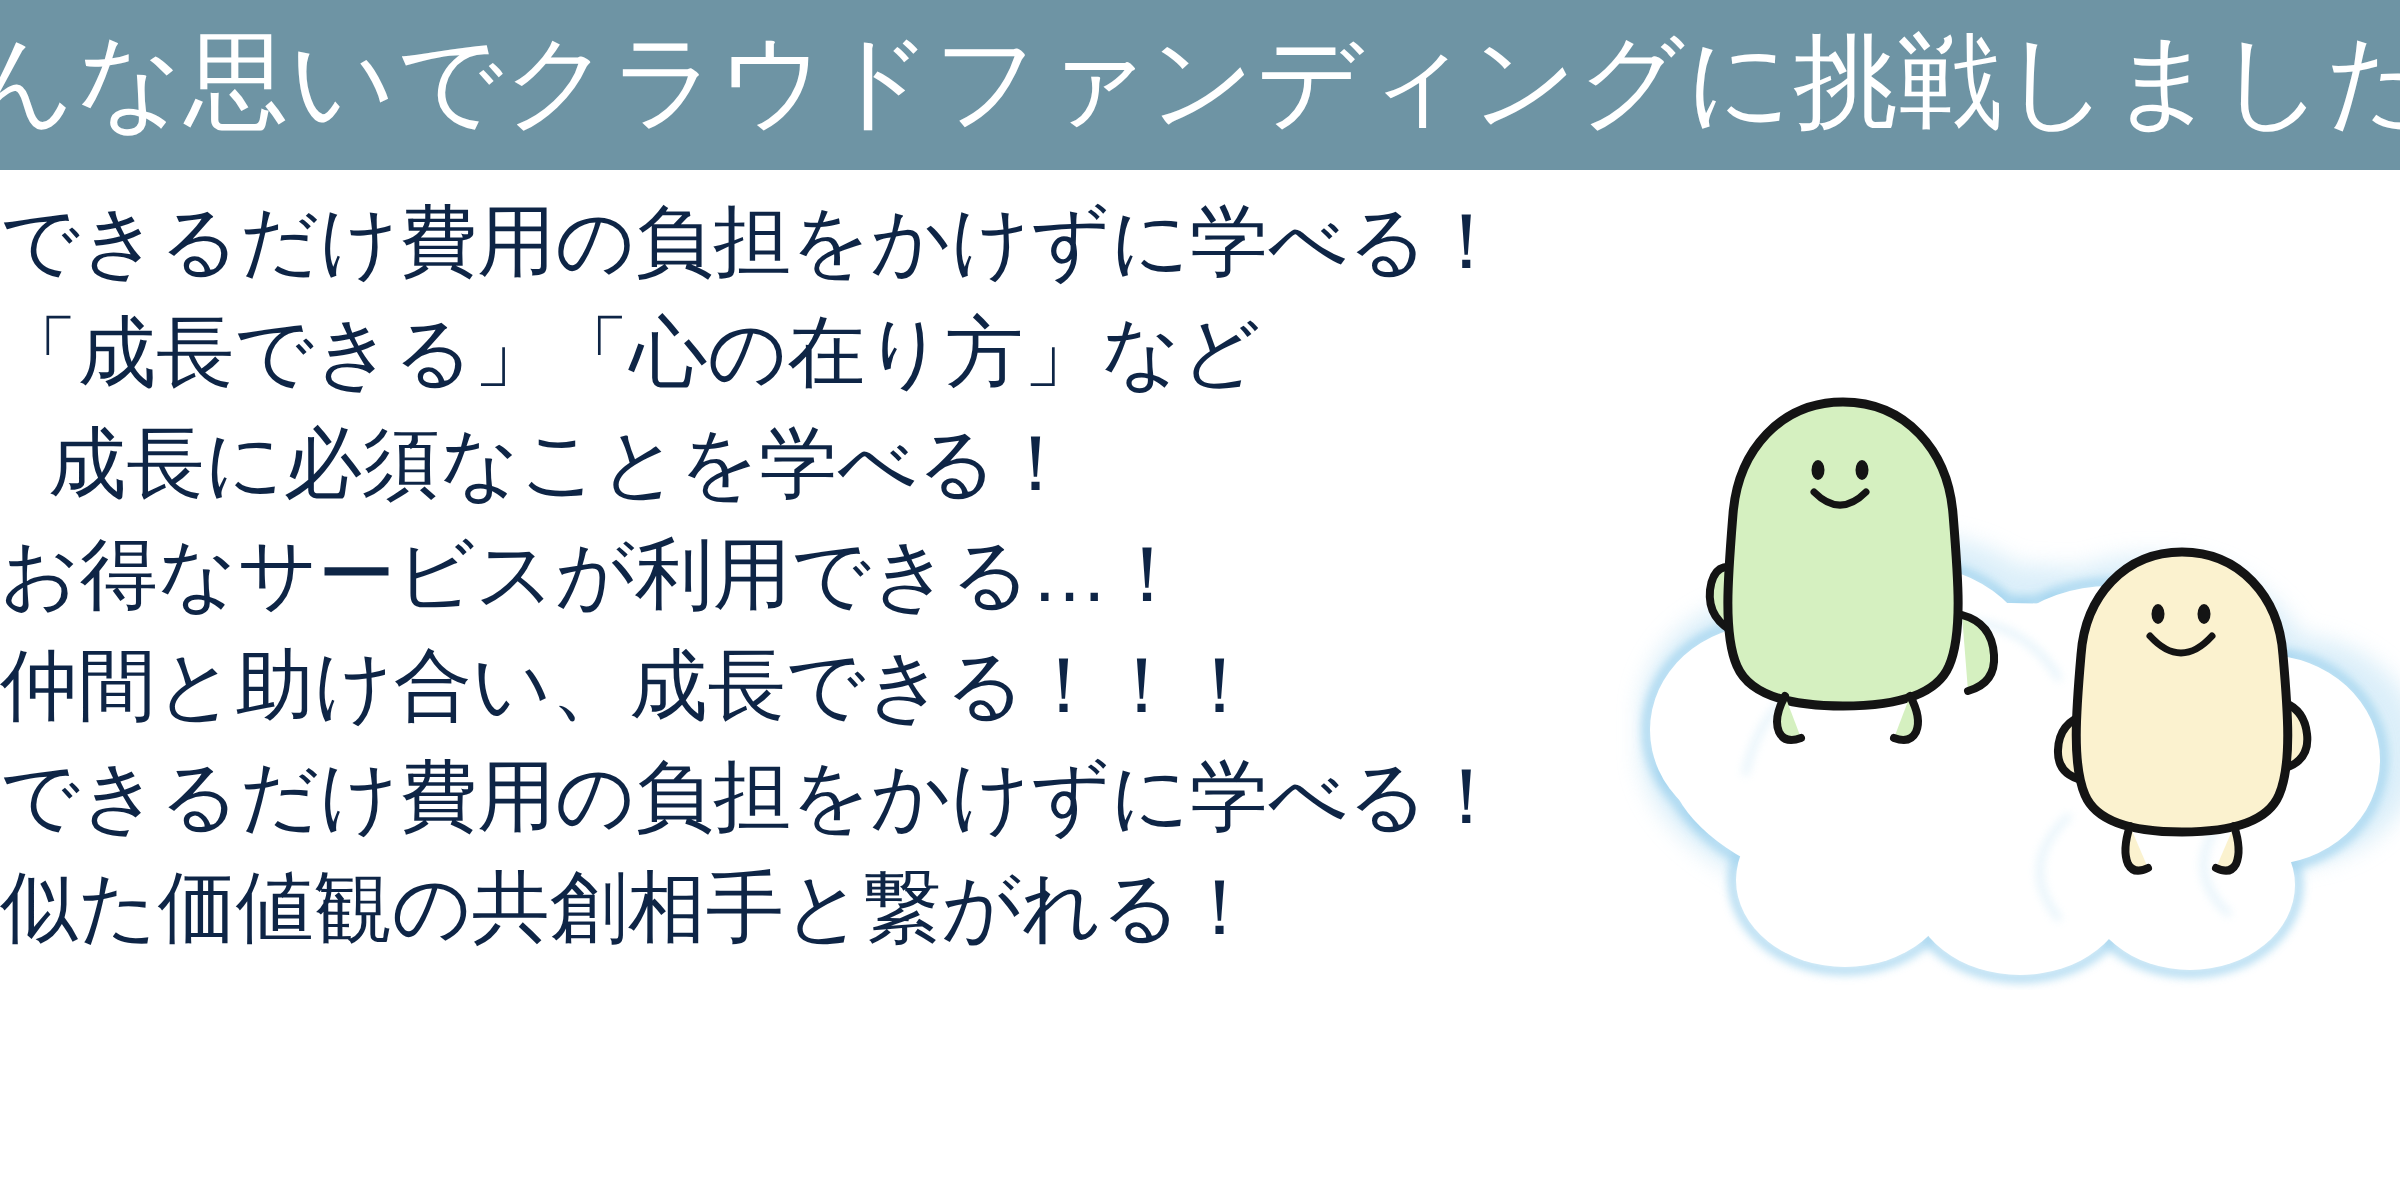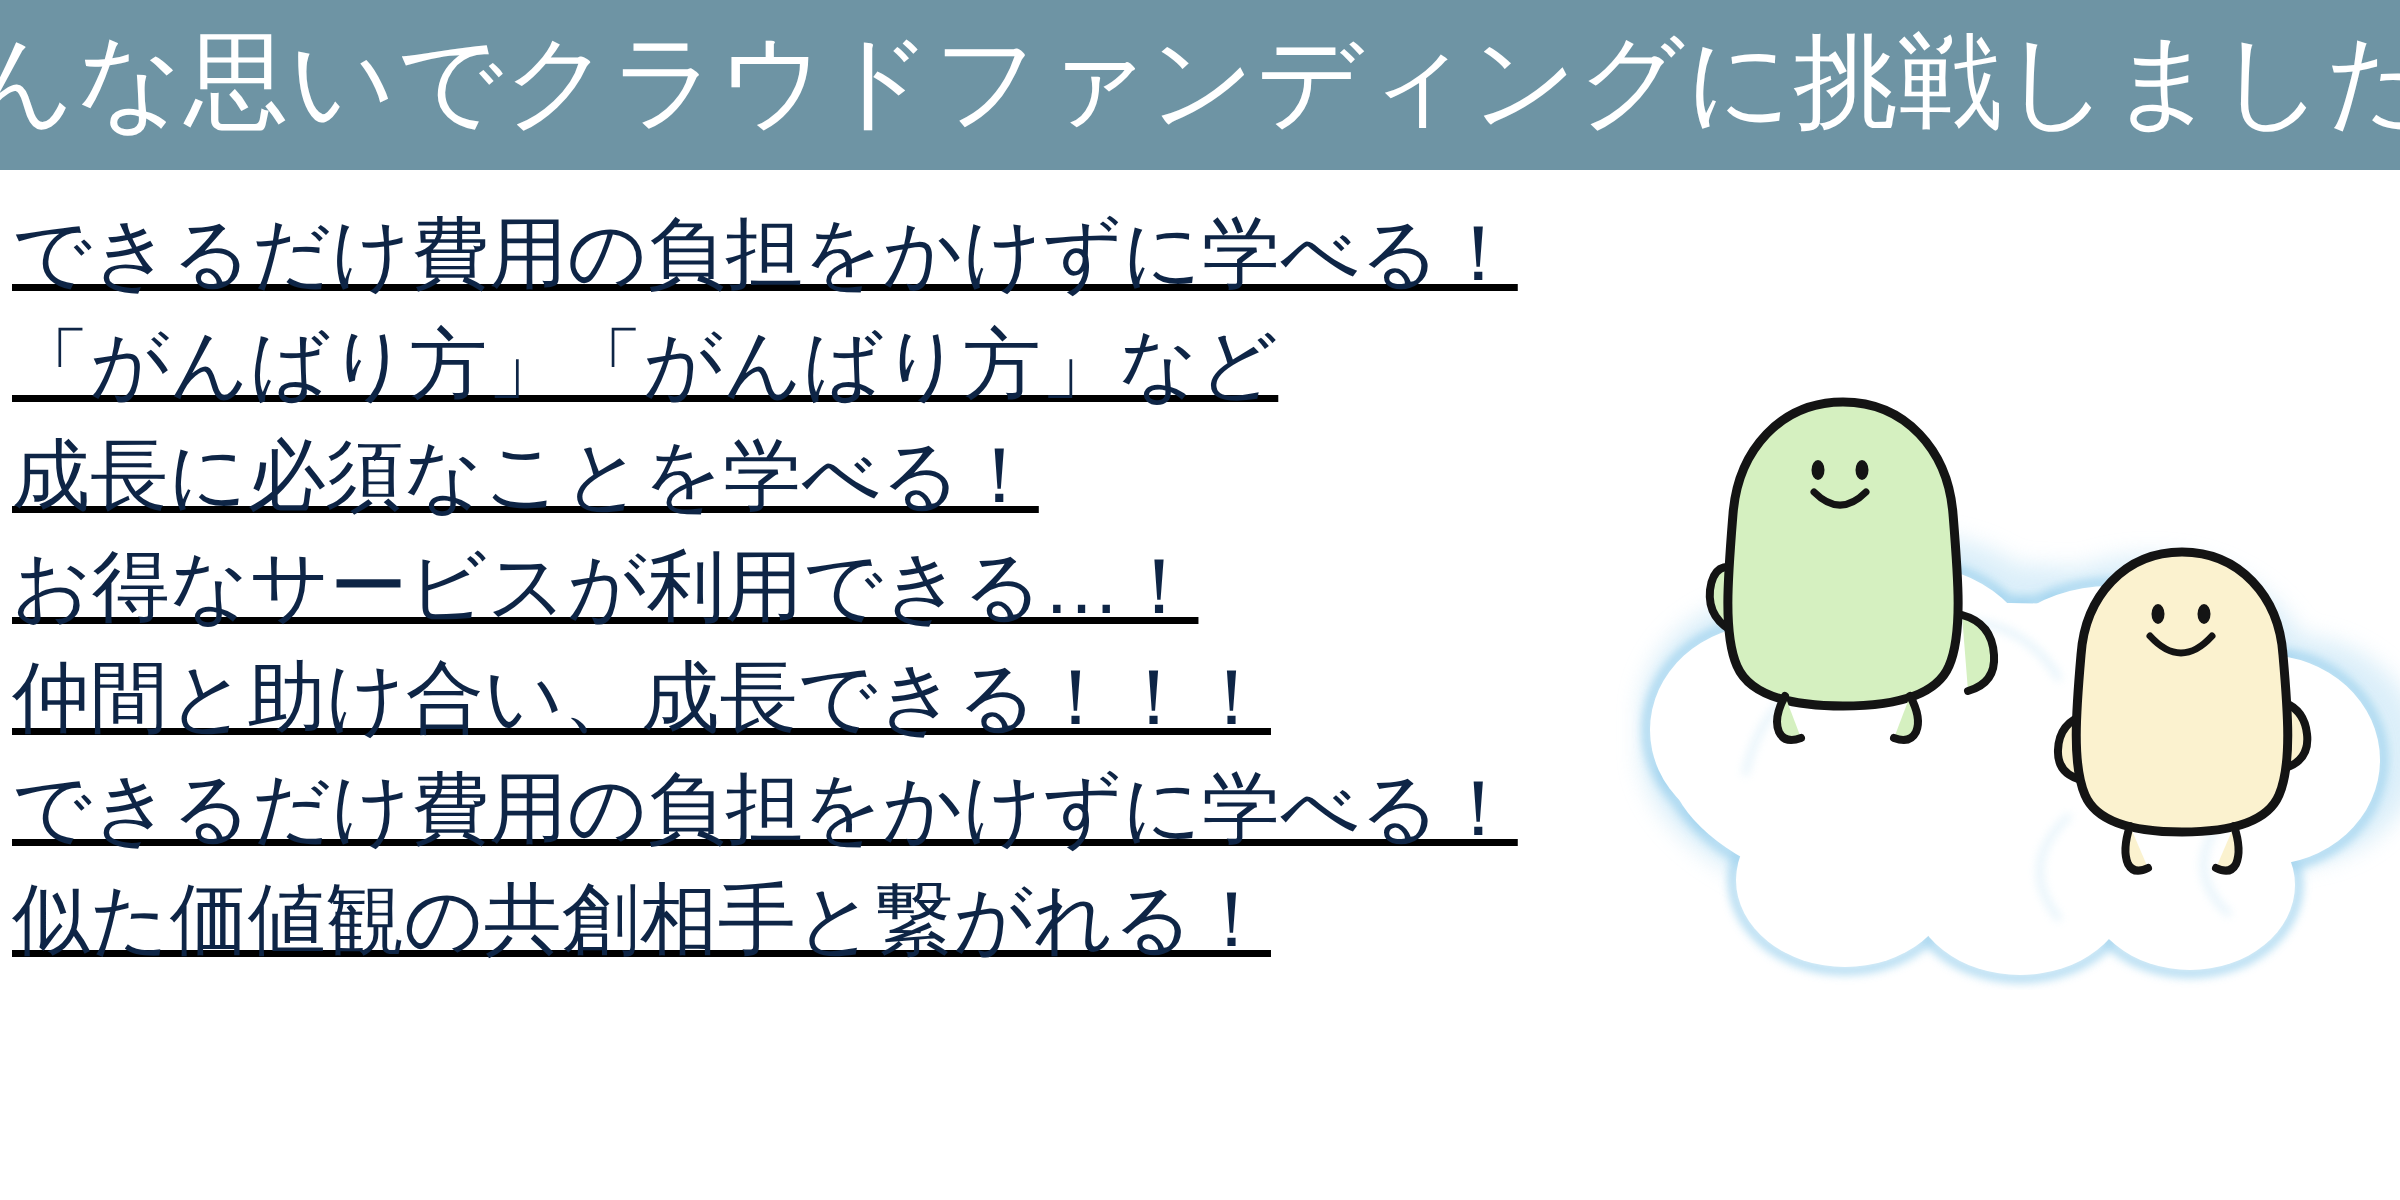--- a/index.html
+++ b/index.html
@@ -38,24 +38,23 @@
     transform: translateY(-4px);
   }
 
   
   #message-list {
     position: absolute;
     left: 0;
     top: 186px;
     width: 1075px;
     list-style: none;
-    margin: 12px;
+    margin: 0;
     padding: 0;
-    text-align: left;
-    text-decoration: underline;
+    text-align: right;
   }
   #message-list li {
     color: #0e2546;
     font-size: 78px;
     line-height: 111px;
     white-space: nowrap;
     letter-spacing: 0px;
   }
 
   
@@ -74,21 +73,21 @@
 </style>
 </head>
 <body>
 
 <div id="header-band">
   <div id="header-title">こんな思いでクラウドファンディングに挑戦しました！</div>
 </div>
 
 <ul id="message-list">
   <li>できるだけ費用の負担をかけずに学べる！</li>
-  <li>「がんばり方」「がんばり方」など</li>
+  <li>「成長できる」「心の在り方」など</li>
   <li>成長に必須なことを学べる！</li>
   <li>お得なサービスが利用できる…！</li>
   <li>仲間と助け合い、成長できる！！！</li>
   <li>できるだけ費用の負担をかけずに学べる！</li>
   <li>似た価値観の共創相手と繋がれる！</li>
 </ul>
 
 <div id="illustration">
   <svg viewBox="0 0 830 630" xmlns="http://www.w3.org/2000/svg" aria-hidden="true">
     <defs>

